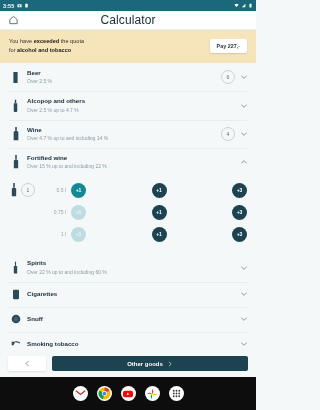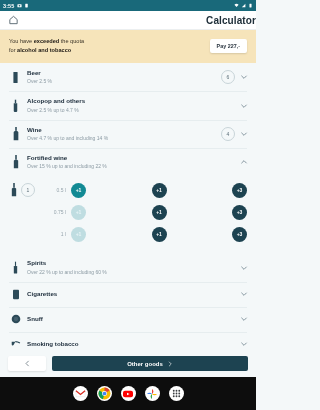--- a/index.html
+++ b/index.html
@@ -25,21 +25,21 @@
 
   
   .appbar{
     height:19px; background:#ffffff;
     display:flex; align-items:center; position:relative;
     border-bottom:1px solid #eceff0;
   }
   .home-btn{ position:absolute; left:7px; top:50%; transform:translateY(-50%);
              width:13px; height:13px; display:flex; align-items:center; justify-content:center; }
   .appbar-title{
-    flex:1; text-align:right; font-size:10px; font-weight:700; color:#20303a;
+    flex:1; text-align:center; font-size:12px; font-weight:400; color:#20303a;
     letter-spacing:.1px;
   }
 
   
   .banner{
     background:#f6e4ba; padding:7px 9px 8px 9px;
     display:flex; align-items:center; justify-content:space-between;
     min-height:33px;
   }
   .banner-text{ font-size:5.6px; line-height:1.55; color:#3a3326; max-width:150px; }

